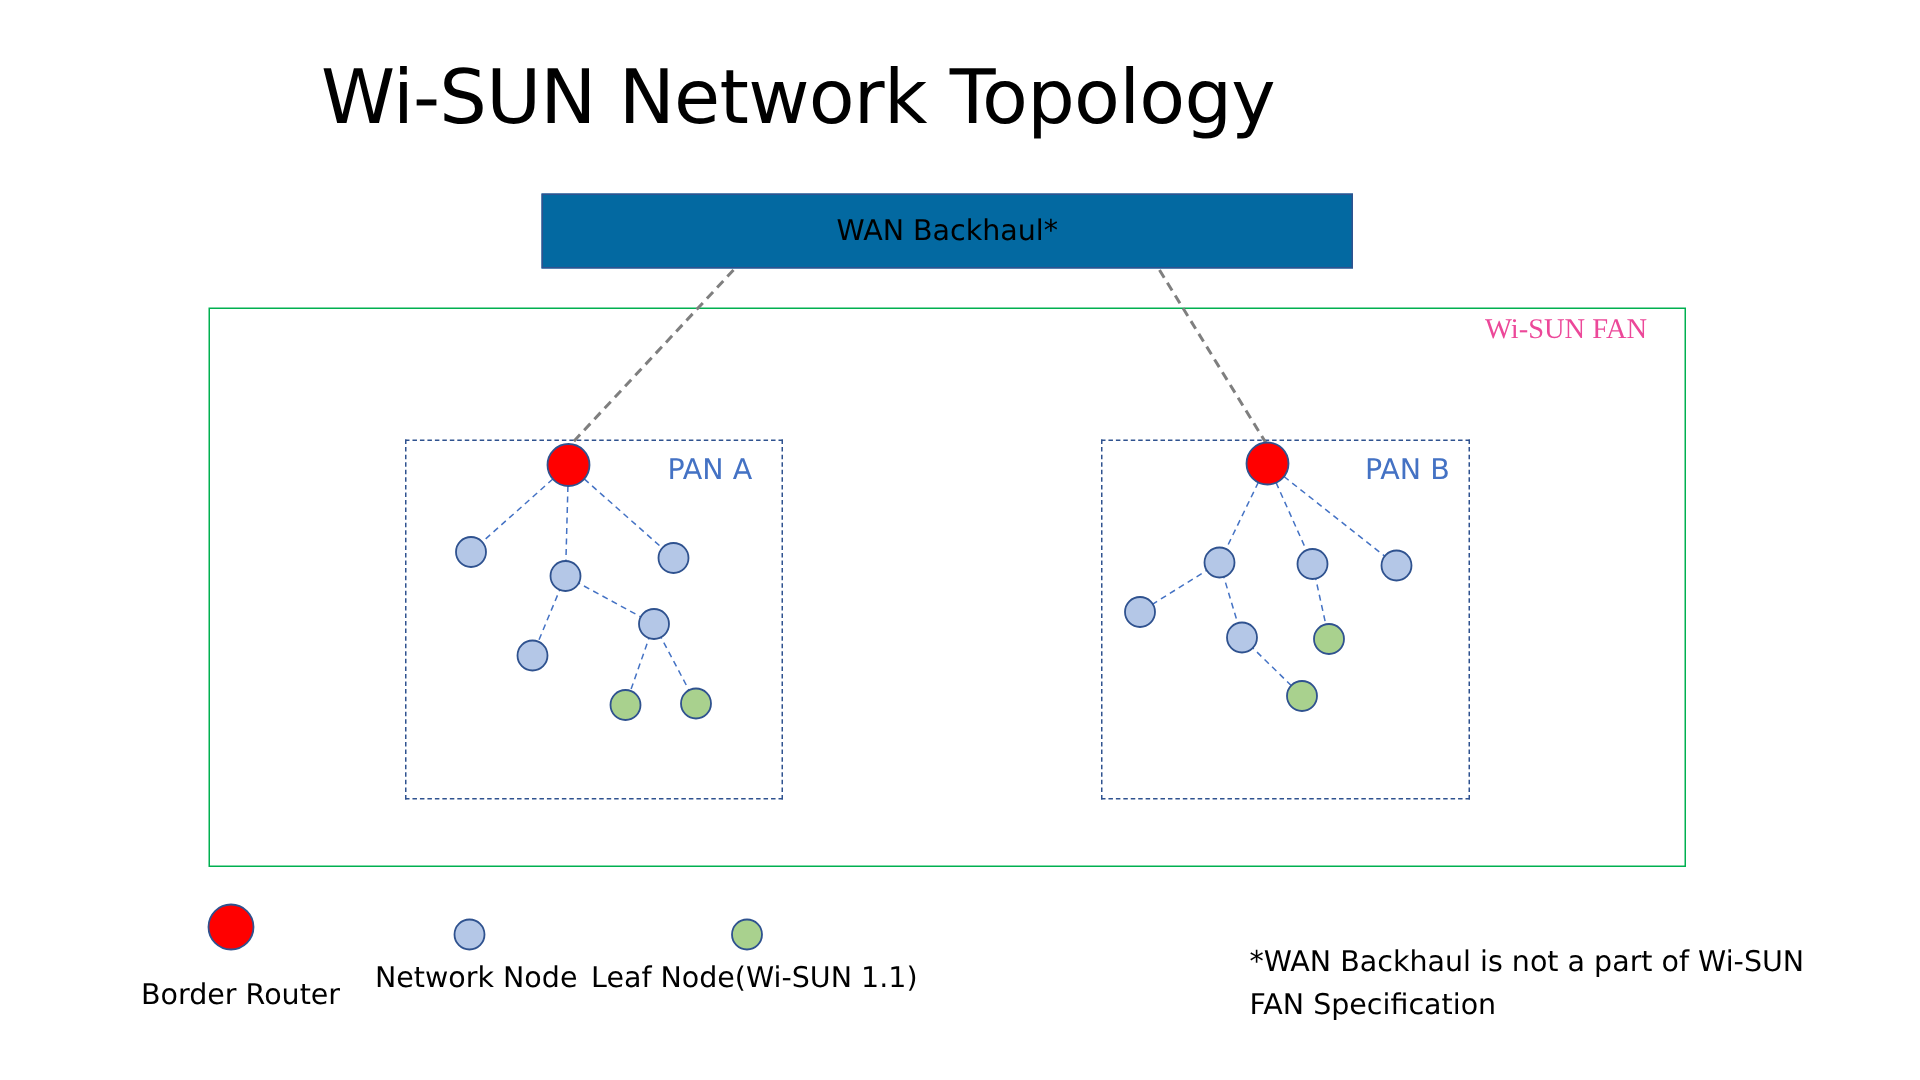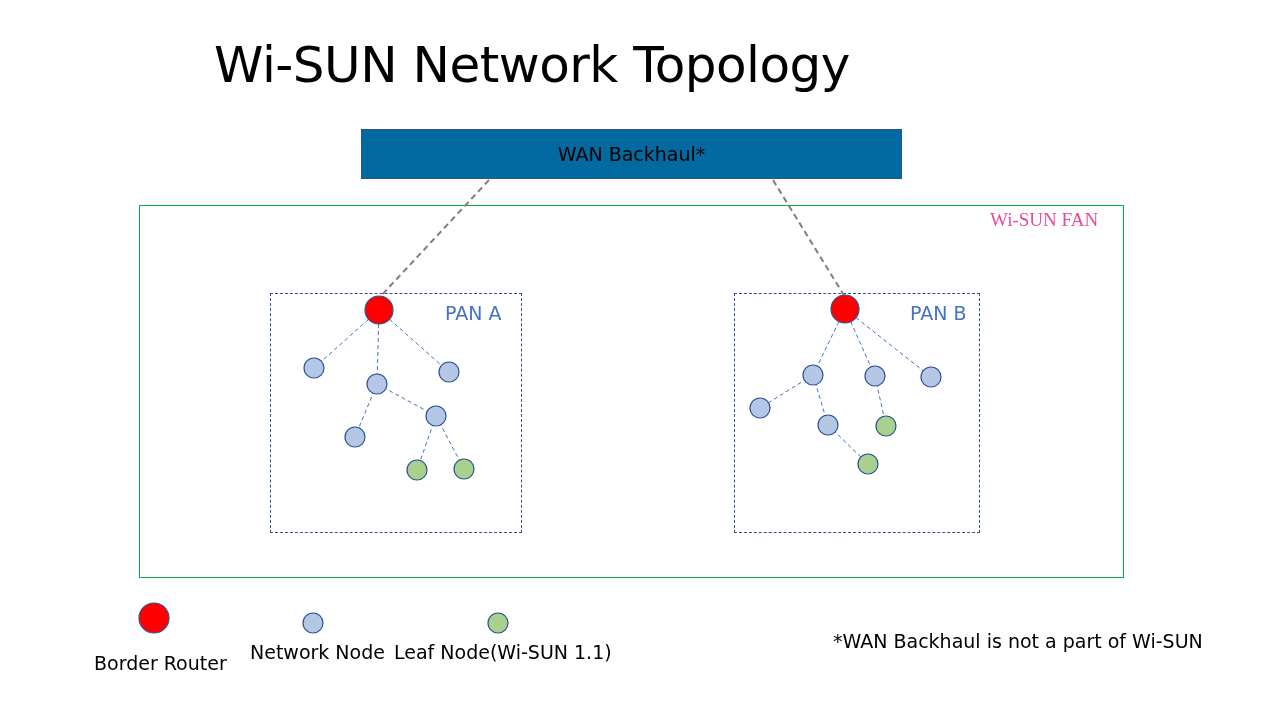--- a/index.html
+++ b/index.html
@@ -69,13 +69,14 @@
     <circle cx="313" cy="623" r="10" fill="#b4c7e7" stroke="#2f528f" stroke-width="1.2"></circle>
     <circle cx="498" cy="623" r="10" fill="#a9d18e" stroke="#2f528f" stroke-width="1.2"></circle>
   </svg>
 
 <div class="legend-text" style="left:94px; top:641px;margin-top:11px;">Border Router</div>
 <div class="legend-text" style="left:250px; top:641px;">Network Node</div>
 <div class="legend-text" style="left:394px; top:641px;">Leaf Node(Wi-SUN 1.1)</div>
 
 <div class="footnote">
   <div>*WAN Backhaul is not a part of Wi-SUN</div>
+  <div>FAN Specification</div>
 </div>
 
 </body></html>

